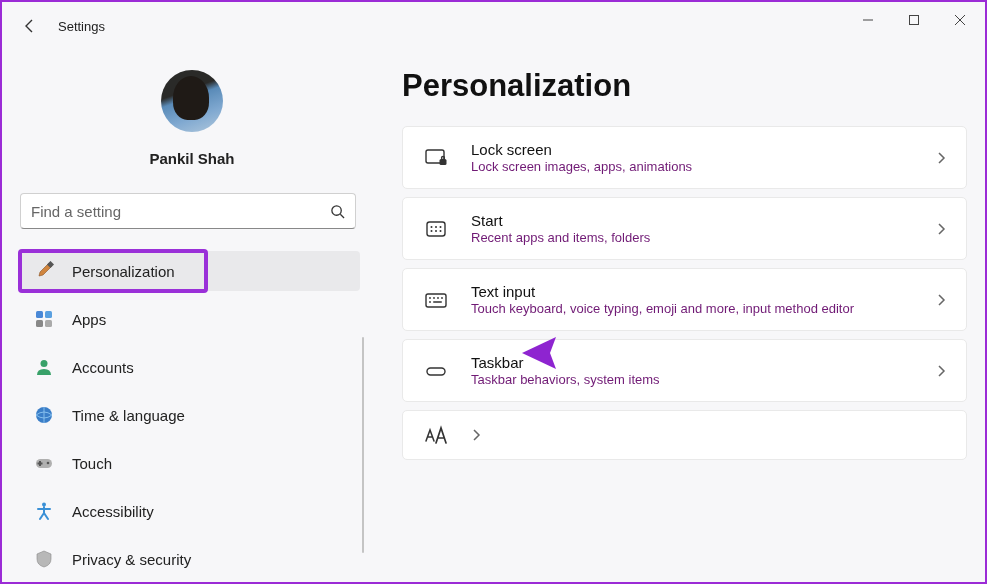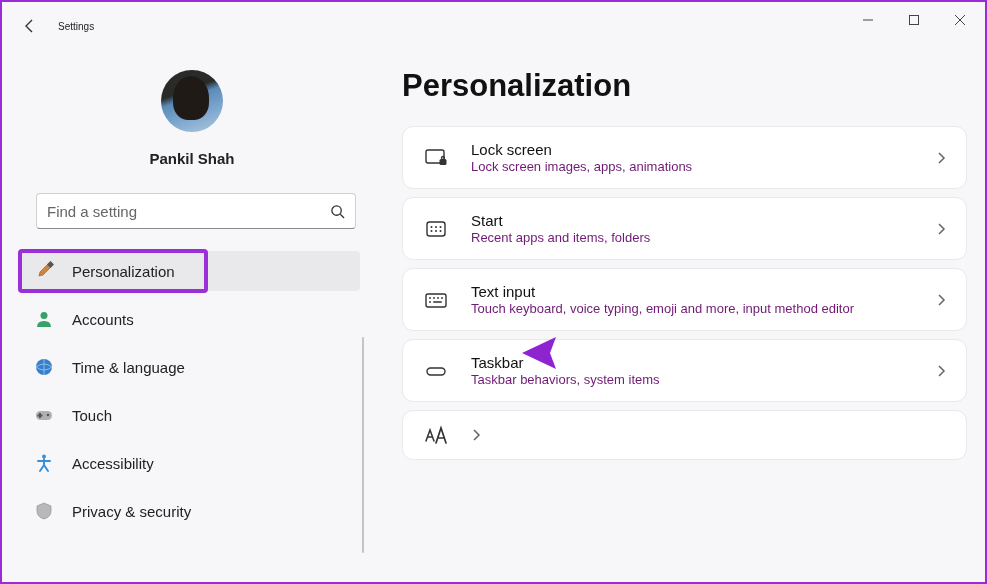--- a/index.html
+++ b/index.html
@@ -20,21 +20,21 @@
       padding: 0 8px;
     }
     .back-btn {
       width: 40px; height: 40px;
       display: flex; align-items: center; justify-content: center;
       color: #333;
       font-size: 16px;
     }
     .app-title {
       margin-left: 8px;
-      font-size: 10px;
+      font-size: 13px;
       color: #222;
     }
     .win-controls {
       position: absolute;
       top: 2px; right: 2px;
       display: flex;
     }
     .win-ctrl {
       width: 46px; height: 32px;
       display: flex; align-items: center; justify-content: center;
@@ -84,21 +84,21 @@
 
     .search-box {
       display: flex;
       align-items: center;
       background: #fff;
       border: 1px solid #d0d0d0;
       border-bottom: 1px solid #888;
       border-radius: 4px;
       height: 36px;
       padding: 16px 10px;
-      margin: 0 4px 22px 16px;
+      margin: 0 4px 22px 0;
     }
     .search-input {
       flex: 1;
       border: none;
       outline: none;
       font-size: 15px;
       color: #555;
       background: transparent;
     }
     .search-input::placeholder { color: #666; }
@@ -146,21 +146,21 @@
     }
     .page-title {
       font-size: 31px;
       font-weight: 600;
       color: #111;
       margin-bottom: 22px;
     }
     .card {
       background: #fff;
       border: 1px solid #e9e9e9;
-      border-radius: 11px;
+      border-radius: 5px;
       padding: 14px 20px;
       display: flex;
       align-items: center;
       gap: 22px;
       margin-bottom: 8px;
       position: relative;
     }
     .card-icon {
       width: 26px;
       display: flex;
@@ -246,20 +246,31 @@
               <path d="M15 2 L18 5 L9 14 L5 15 L6 11 Z" fill="#d0853e" stroke="#8a5224" stroke-width="0.6"></path>
               <rect x="14" y="1" width="5" height="5" transform="rotate(45 16.5 3.5)" fill="#555"></rect>
             </svg>
         </span>
         <span>Personalization</span>
         <div class="nav-highlight"></div>
       </li>
       <li class="nav-item">
         <span class="nav-icon">
           <svg width="20" height="20" viewBox="0 0 20 20">
+              <rect x="2" y="2" width="7" height="7" rx="1.5" fill="#4a88d6"></rect>
+              <rect x="11" y="2" width="7" height="7" rx="1.5" fill="#5aa0e0"></rect>
+              <rect x="2" y="11" width="7" height="7" rx="1.5" fill="#888"></rect>
+              <rect x="11" y="11" width="7" height="7" rx="1.5" fill="#aaa"></rect>
+            </svg>
+        </span>
+        <span>Apps</span>
+      </li>
+      <li class="nav-item">
+        <span class="nav-icon">
+          <svg width="20" height="20" viewBox="0 0 20 20">
               <circle cx="10" cy="6.5" r="3.5" fill="#38a169"></circle>
               <path d="M3 18 Q3 12 10 12 Q17 12 17 18 Z" fill="#38a169"></path>
             </svg>
         </span>
         <span>Accounts</span>
       </li>
       <li class="nav-item">
         <span class="nav-icon">
           <svg width="20" height="20" viewBox="0 0 20 20">
               <circle cx="10" cy="10" r="8" fill="#3a7ec8"></circle>

